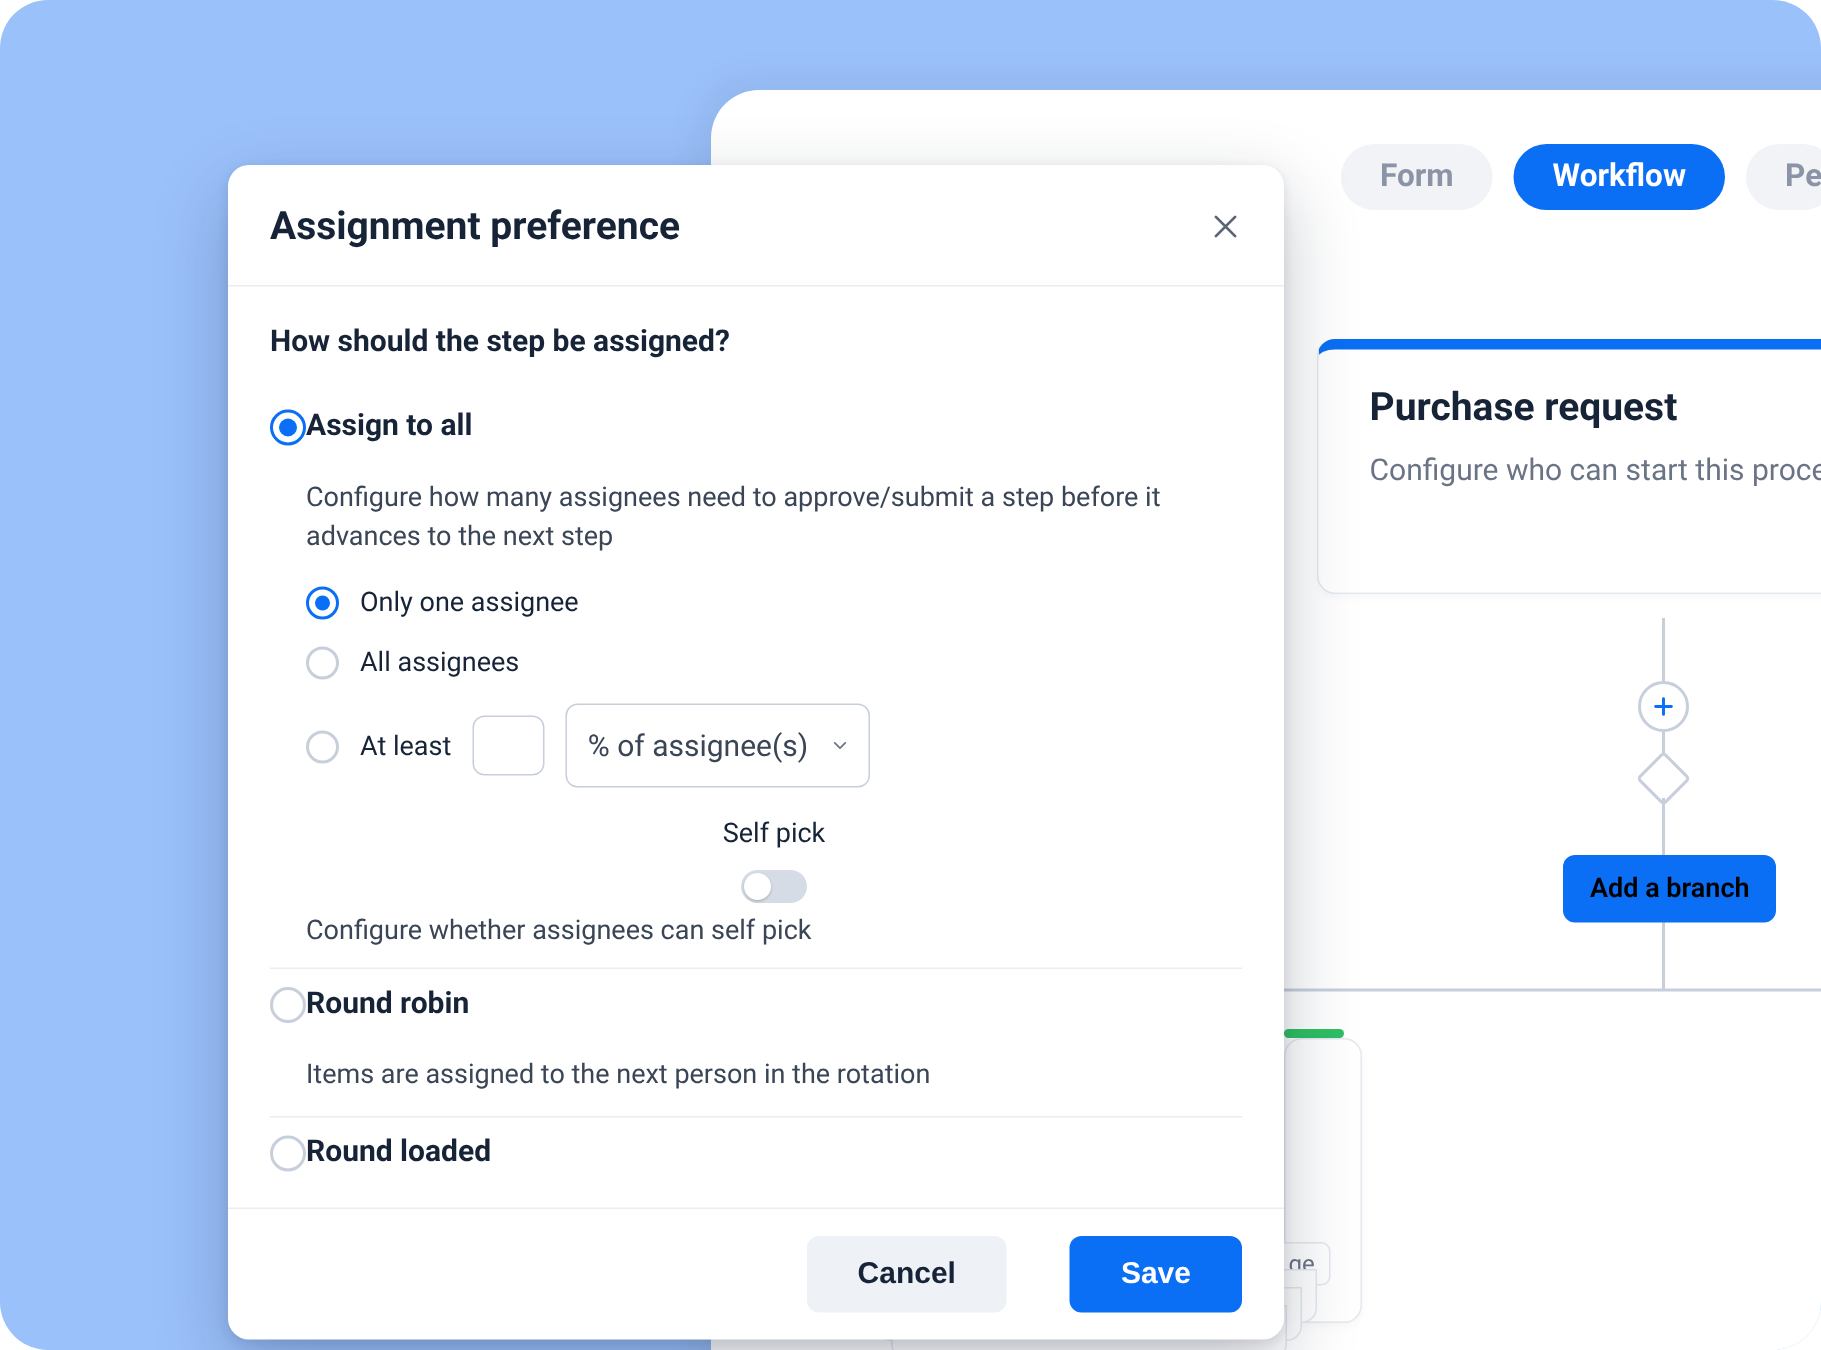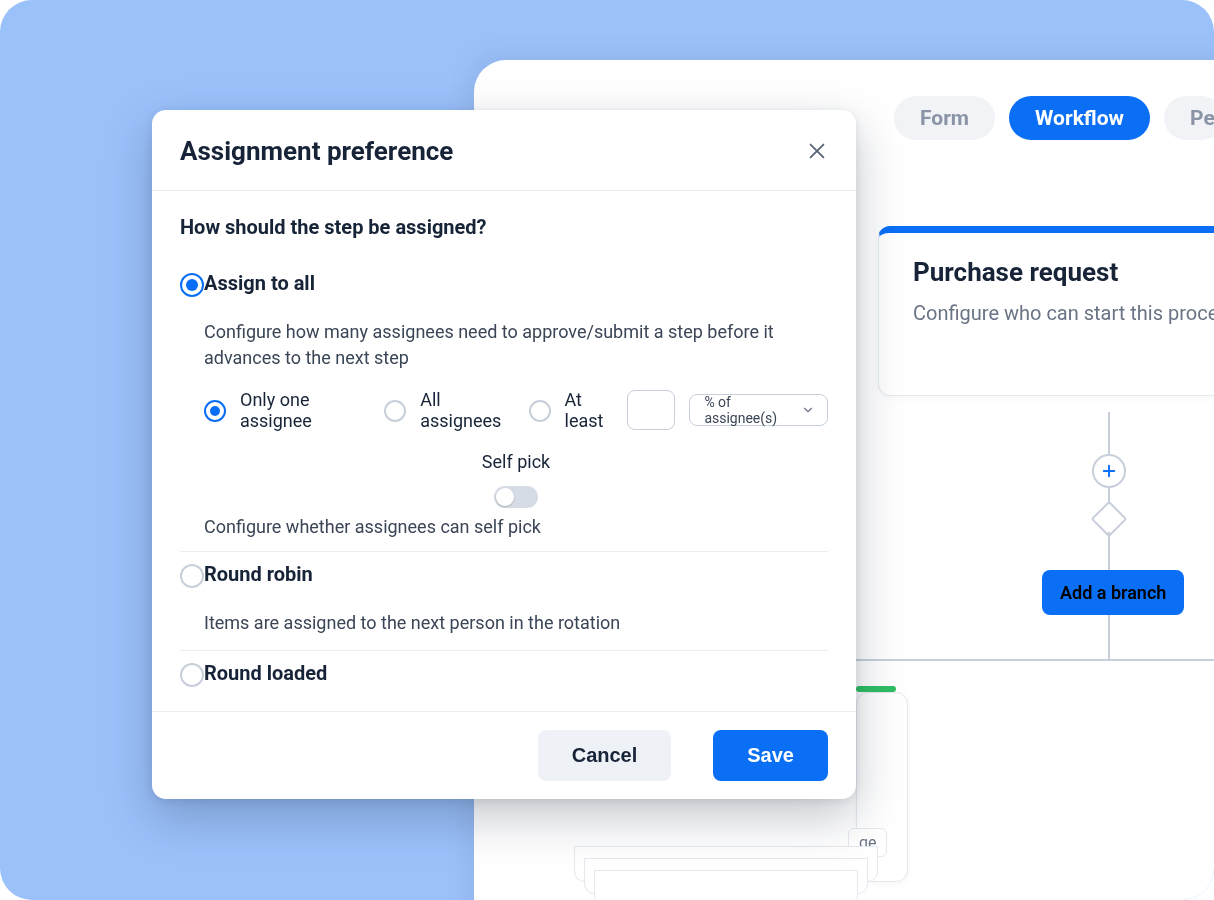--- a/index.html
+++ b/index.html
@@ -143,30 +143,30 @@
   }
   .radio.sm { width: 22px; height: 22px; }
   .radio.sel { border-color: #0a6ff4; }
   .radio.sel::after {
     content: ""; position: absolute; inset: 4px; border-radius: 50%; background: #0a6ff4;
   }
   .opt-body { flex: 1; }
   .opt-title { font-size: 20px; font-weight: 700; color: #172438; }
   .opt-desc { font-size: 18px; color: #3a4556; margin-top: 24px; line-height: 1.45; }
 
-  .sub-opts { margin-top: 18px; display: flex; flex-direction: row; gap: 16px; }
+  .sub-opts { margin-top: 18px; display: flex; flex-direction: column; gap: 16px; }
   .sub-row { display: flex; align-items: center; gap: 14px; }
   .sub-label { font-size: 18px; color: #172438; }
   .num-box {
     width: 48px; height: 40px; border: 1px solid #c7cfdb; border-radius: 8px;
     background: #fff; text-align: center; font-size: 16px;
   }
   .select {
-    height: 32px; border: 1px solid #c7cfdb; border-radius: 8px; background: #fff;
-    padding: 0 40px 0 14px; font-size: 14px; color: #3a4556;
+    height: 56px; border: 1px solid #c7cfdb; border-radius: 8px; background: #fff;
+    padding: 0 40px 0 14px; font-size: 20px; color: #3a4556;
     display: flex; align-items: center; position: relative; cursor: pointer;
   }
   .select .chev {
     position: absolute; right: 12px; top: 50%; transform: translateY(-50%);
     width: 14px; height: 14px; color: #6a7485;
   }
 
   .selfpick { margin-top: 20px; }
   .sp-row { display: flex; align-items: center; gap: 14px; flex-direction: column; }
   .sp-label { font-size: 18px; color: #172438; }

